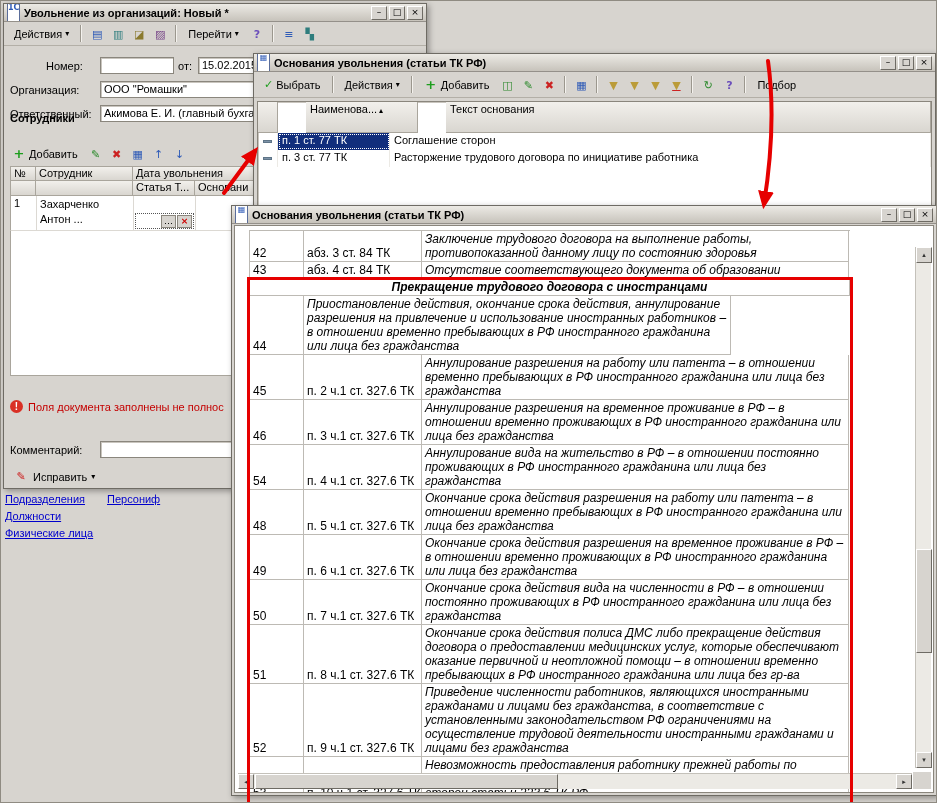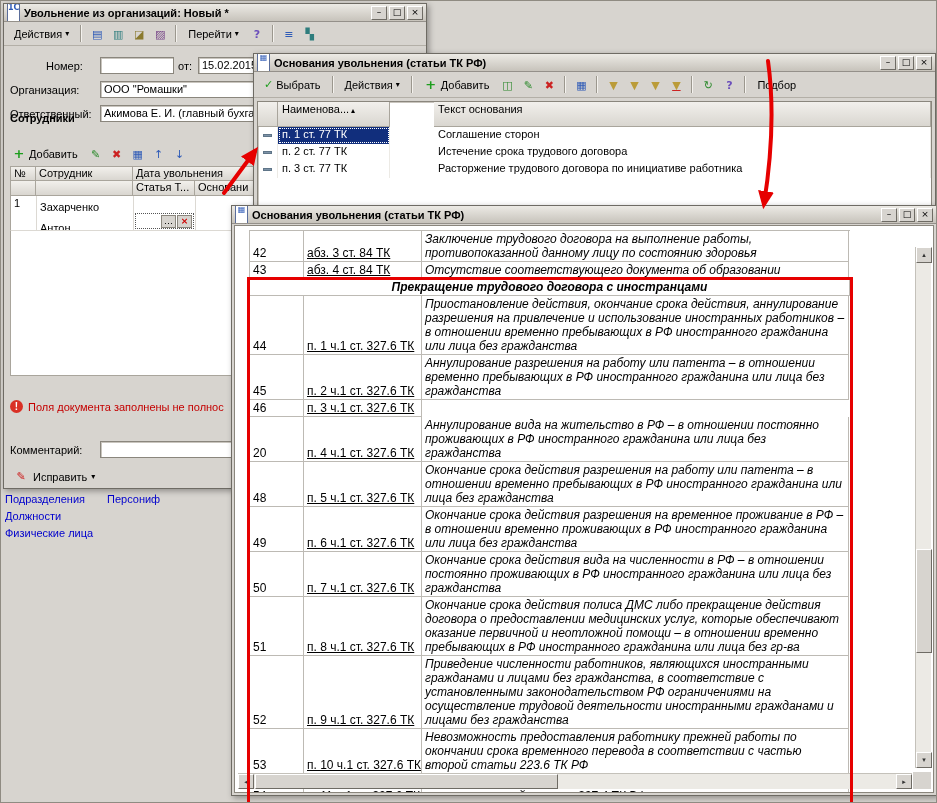--- a/index.html
+++ b/index.html
@@ -60,49 +60,49 @@
               background:#fff; display:flex; align-items:center; justify-content:flex-end; gap:1px; padding:0 1px; }
   .mini { width:15px; height:13px; font-size:9px; line-height:10px; border:1px solid #8a867d;
           background:#d7d4cf; padding:0; font-family:"DejaVu Sans",sans-serif; }
   .mini.red { color:#c00; font-weight:bold; }
   .warnline { position:absolute; left:6px; top:396px; display:flex; align-items:center; gap:5px; color:#c40000; white-space:nowrap; }
   .warnicon { width:13px; height:13px; border-radius:50%; background:#d93025; color:#fff; font-weight:bold;
               font-size:10px; line-height:13px; text-align:center; flex:0 0 13px; }
   .fixbtn { position:absolute; left:4px; top:462px; display:flex; align-items:center; gap:4px;
             padding:2px 4px; background:transparent; border:1px solid transparent; font-family:inherit; font-size:11px; }
 
-  .navlink { position:absolute; color:#0000cc; white-space:nowrap; cursor:pointer; }
+  .navlink { position:absolute; color:#0000cc; text-decoration:underline; white-space:nowrap; cursor:pointer; }
 
   
   #win2 { left:252px; top:52px; width:683px; height:500px; }
   #win2 .toolbar { top:18px; height:26px; }
   .listarea { position:absolute; left:3px; top:47px; right:3px; bottom:3px; background:#fff;
               border:1px solid #8a867d; box-shadow:inset 1px 1px 0 #c9c5be; overflow:hidden; }
-  .lhead { display:flex; height:25px; }
+  .lhead { display:flex; height:31px;gap:28px; }
   .lh { background:linear-gradient(#f2f0ec,#d9d6d0); border-right:1px solid #a9a59c; border-bottom:1px solid #a9a59c;
         padding:1px 4px; white-space:nowrap; overflow:hidden; }
-  .lc0{width:20px; flex:0 0 20px;} .lc1{width:112px; flex:0 0 112px;} .lc2{flex:1;margin-left:44px;}
+  .lc0{width:20px; flex:0 0 20px;} .lc1{width:112px; flex:0 0 112px;} .lc2{flex:1;}
   .sort { font-size:8px; margin-left:2px; font-family:"DejaVu Sans",sans-serif; }
   .lrow { display:flex; height:17px; align-items:stretch; }
   .lcell { padding:1px 4px; border-right:1px solid #eceae5; white-space:nowrap; overflow:hidden; }
   .lmark { display:flex; align-items:center; justify-content:center; }
   .dash { display:inline-block; width:9px; height:3px; background:#7d93a8; border:1px solid #5f7588;
           font-size:0; line-height:0; overflow:hidden; }
   .sel { background:#112e7c; color:#fff; outline:1px dotted #fff; outline-offset:-2px; }
 
   
   #win3 { left:230px; top:204px; width:706px; height:591px; }
   .client3 { position:absolute; left:2px; top:19px; right:2px; bottom:2px; background:#fff;
              border:1px solid #8a867d; overflow:hidden; }
   .dtable { position:absolute; left:14px; top:4px; width:601px; border-top:1px solid #bdbab4; border-left:1px solid #bdbab4;
             font-size:12px; line-height:14px; background:#fff; }
   .drow { display:flex; }
   .dc { border-right:1px solid #bdbab4; border-bottom:1px solid #bdbab4; padding:1px 3px; }
   .dnum { width:54px; flex:0 0 54px; display:flex; align-items:flex-end; }
-  .dart { width:118px; flex:0 0 118px; display:flex; align-items:flex-end; white-space:nowrap; overflow:hidden;text-decoration:underline; }
+  .dart { width:118px; flex:0 0 118px; display:flex; align-items:flex-end; white-space:nowrap; overflow:hidden; }
   .dtxt { width:427px; flex:0 0 427px;font-style:italic; }
   .dsec { flex:1; text-align:center; font-weight:bold; font-style:italic; }
 
   
   .vscroll { position:absolute; right:2px; top:21px; width:16px; bottom:24px; background:#eceae5; border-left:1px solid #c4c1ba; }
   .hscroll { position:absolute; left:3px; bottom:3px; right:21px; height:16px; background:#eceae5; border-top:1px solid #c4c1ba; }
   .sbtn { position:absolute; width:16px; height:16px; background:#d7d4cf; border:1px solid;
           border-color:#fff #6e6b64 #6e6b64 #fff; font-size:7px; line-height:14px; text-align:center;
           font-family:"DejaVu Sans",sans-serif; color:#333; }
   .vthumb { position:absolute; left:0; width:16px; background:#d7d4cf; border:1px solid;
@@ -197,21 +197,21 @@
         <div class="eh ew4">Дата увольнения</div>
       </div>
       <div class="ehrow ehrow2">
         <div class="eh ew1"></div>
         <div class="eh ew2"></div>
         <div class="eh ew3">Статья Т...</div>
         <div class="eh ew4">Основани</div>
       </div>
       <div class="erow">
         <div class="ec ew1">1</div>
-        <div class="ec ew2" style="white-space:normal; line-height:21px;">Захарченко Антон ...</div>
+        <div class="ec ew2" style="white-space:normal; line-height:15px;">Захарченко Антон ...</div>
         <div class="ec ew3">
           <div class="celledit">
             <button class="mini">…</button>
             <button class="mini red">×</button>
           </div>
         </div>
         <div class="ec ew4"></div>
       </div>
       <div class="efill"></div>
     </div>
@@ -297,27 +297,20 @@
       <div>
 
           <div class="lrow">
             <span class="lcell lc0 lmark">
               <span class="dash"></span>
             </span>
             <span class="lcell lc1 sel">п. 1 ст. 77 ТК</span>
             <span class="lcell lc2">Соглашение сторон</span>
           </div>
 
-          <div class="lrow">
-            <span class="lcell lc0 lmark">
-              <span class="dash"></span>
-            </span>
-            <span class="lcell lc1">п. 2 ст. 77 ТК</span>
-            <span class="lcell lc2">Истечение срока трудового договора</span>
-          </div>
 
           <div class="lrow">
             <span class="lcell lc0 lmark">
               <span class="dash"></span>
             </span>
             <span class="lcell lc1">п. 3 ст. 77 ТК</span>
             <span class="lcell lc2">Расторжение трудового договора по инициативе работника</span>
           </div>
         </div>
     </div>
@@ -350,40 +343,40 @@
 
           </div>
 
           <div class="drow">
 
             <div class="dc dsec">Прекращение  трудового  договора с иностранцами</div>
           </div>
 
           <div class="drow">
             <div class="dc dnum">44</div>
-            <div class="dc dart">п. 1 ч.1 ст. 327.6 ТК</div>
             <div class="dc dtxt">Приостановление действия, окончание срока действия, аннулирование разрешения на привлечение и использование иностранных работников – в отношении временно пребывающих в РФ иностранного гражданина или лица без гражданства</div>
 
           </div>
 
           <div class="drow">
             <div class="dc dnum">45</div>
             <div class="dc dart">п. 2 ч.1 ст. 327.6 ТК</div>
             <div class="dc dtxt">Аннулирование разрешения на работу или патента – в отношении временно пребывающих в РФ иностранного гражданина или лица без гражданства</div>
 
           </div>
 
           <div class="drow">
             <div class="dc dnum">46</div>
             <div class="dc dart">п. 3 ч.1 ст. 327.6 ТК</div>
-
-          </div>
-
-          <div class="drow">
-            <div class="dc dnum">20</div>
+            <div class="dc dtxt">Аннулирование разрешения на временное проживание в РФ – в отношении временно проживающих в РФ иностранного гражданина или лица без гражданства</div>
+
+          </div>
+
+          <div class="drow">
+            <div class="dc dnum">54</div>
             <div class="dc dart">п. 4 ч.1 ст. 327.6 ТК</div>
             <div class="dc dtxt">Аннулирование вида на жительство в РФ – в отношении постоянно проживающих в РФ иностранного гражданина или лица без гражданства</div>
 
           </div>
 
           <div class="drow">
             <div class="dc dnum">48</div>
             <div class="dc dart">п. 5 ч.1 ст. 327.6 ТК</div>
             <div class="dc dtxt">Окончание срока действия разрешения на работу или патента – в отношении временно пребывающих в РФ иностранного гражданина или лица без гражданства</div>
 

